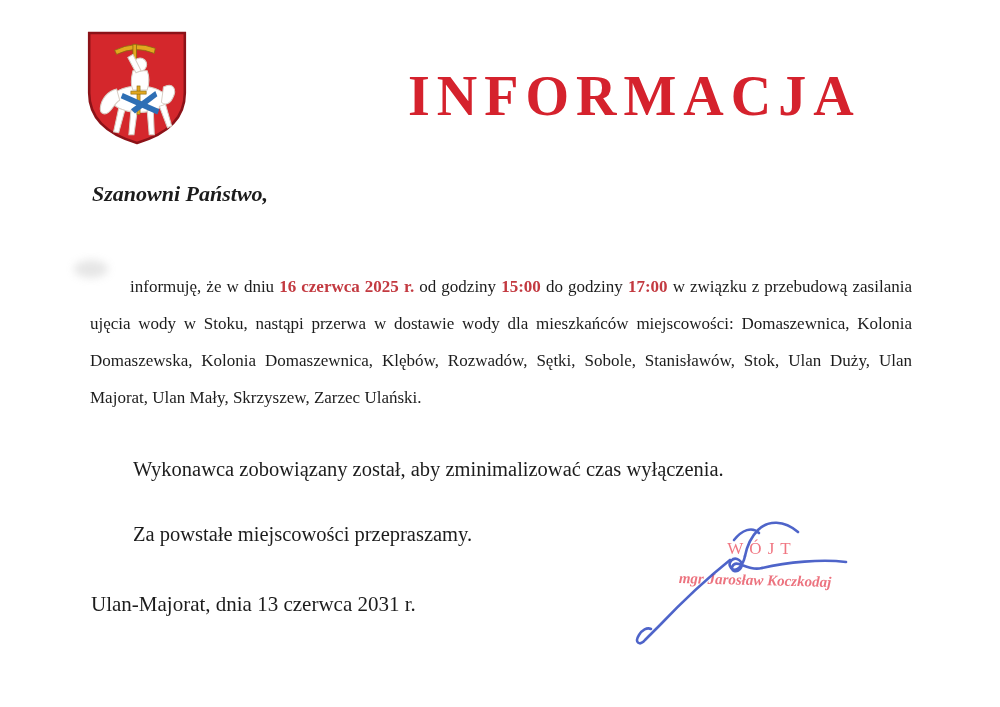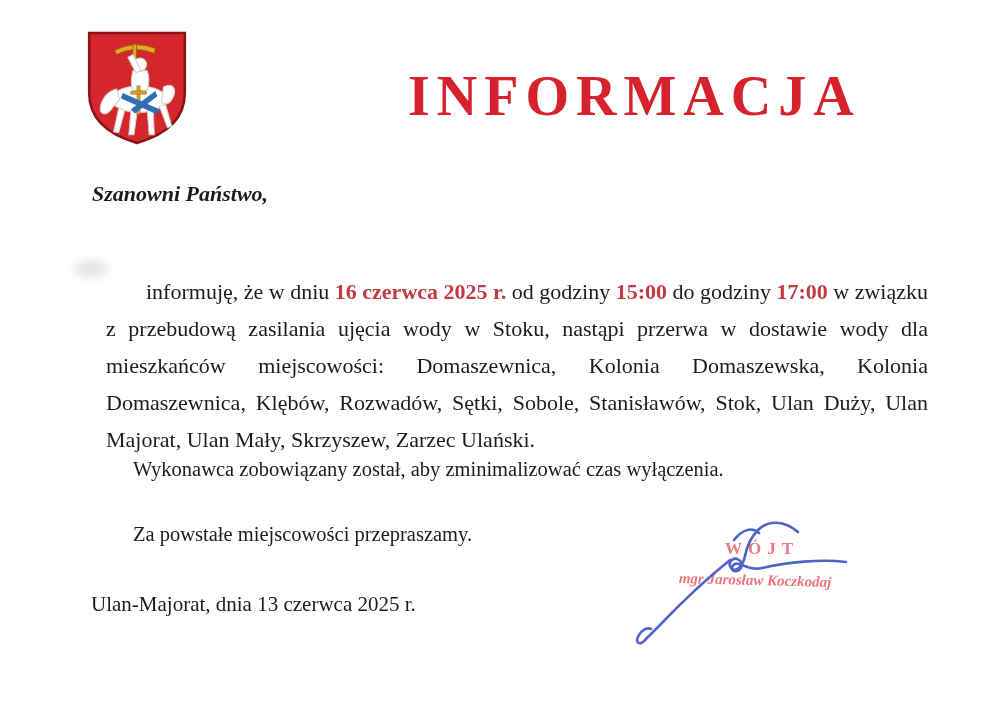--- a/index.html
+++ b/index.html
@@ -16,39 +16,39 @@
   .doc-title{
     position:absolute;left:408px;top:64px;
     font-size:56px;font-weight:bold;letter-spacing:7px;
     color:#d5222d;white-space:nowrap;
   }
   .salutation{
     position:absolute;left:92px;top:181px;
     font-size:22px;font-weight:bold;font-style:italic;text-align:center;
   }
   .para1{
-    position:absolute;left:106px;top:251px;width:822px;
-    font-size:22px;line-height:37px;
+    position:absolute;left:90px;top:251px;width:822px;
+    font-size:17px;line-height:37px;
     text-align:justify;text-indent:40px;
   }
   .para1 .red{color:#c33a41;font-weight:bold;}
   .para-simple{
     position:absolute;left:133px;
     font-size:20.5px;line-height:28px;white-space:nowrap;margin-top:28px;
   }
   .para2{top:427px;}
   .para3{top:492px;}
   .dateline{
     position:absolute;left:91px;top:592px;
     font-size:21px;white-space:nowrap;
   }
   .stamp-role{
     position:absolute;left:702px;top:539px;width:120px;
     text-align:center;
-    font-size:17px;font-weight:bold;letter-spacing:6px;
+    font-size:17px;font-weight:normal;letter-spacing:6px;
     color:rgba(236,84,99,0.8);
   }
   .stamp-name{
     position:absolute;left:660px;top:572px;width:190px;
     text-align:center;
     font-size:15px;font-style:italic;font-weight:bold;
     color:rgba(233,90,104,0.85);
     transform:rotate(1.5deg);
     white-space:nowrap;
   }
@@ -94,21 +94,21 @@
   <div class="scan-smudge"></div>
 
   <div class="salutation">Szanowni Państwo,</div>
 
   <p class="para1"><span>informuję, że w dniu </span><span class="red">16 czerwca 2025 r.</span><span> od godziny </span><span class="red">15:00</span><span> do godziny </span><span class="red">17:00</span><span> w związku z przebudową zasilania ujęcia wody w Stoku, nastąpi przerwa w dostawie wody dla mieszkańców miejscowości: Domaszewnica, Kolonia Domaszewska, Kolonia Domaszewnica, Klębów, Rozwadów, Sętki, Sobole, Stanisławów, Stok, Ulan Duży, Ulan Majorat, Ulan Mały,  Skrzyszew, Zarzec Ulański.</span></p>
 
   <div class="para-simple para2">Wykonawca zobowiązany został, aby zminimalizować czas wyłączenia.</div>
 
   <div class="para-simple para3">Za powstałe miejscowości przepraszamy.</div>
 
-  <div class="dateline">Ulan-Majorat, dnia 13 czerwca 2025 r.</div>
+  <div class="dateline">Ulan-Majorat, dnia 13 czerwca 2031 r.</div>
 
   <div class="stamp-role">WÓJT</div>
   <div class="stamp-name">mgr Jarosław Koczkodaj</div>
 
   <svg class="signature" viewBox="0 0 290 150" aria-hidden="true">
     <g fill="none" stroke="#3f57c5" stroke-width="2.6" stroke-linecap="round" opacity="0.92">
 
       <path d="M186,20 C172,8 156,8 146,18 C138,26 135,34 133,44"></path>
       <path d="M122,28 C130,18 140,14 147,21"></path>
 

